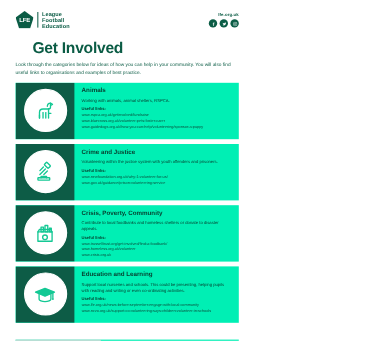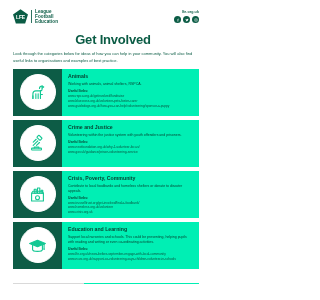--- a/index.html
+++ b/index.html
@@ -35,21 +35,21 @@
   .social-icons{display:flex;gap:2px;}
   .sicon{
     width:7px;height:7px;border-radius:50%;background:#0b5c45;
     display:flex;align-items:center;justify-content:center;
   }
   .sicon svg{width:4px;height:4px;display:block;}
 
   
   .title{
     font-size:13px;font-weight:bold;color:#0b5c45;
-    margin:9px 0 5px 14px;letter-spacing:-.2px;line-height:1;text-align:center;
+    margin:9px 0 5px 14px;letter-spacing:-.2px;line-height:1;
   }
   .intro{font-size:4px;line-height:1.55;color:#0b5c45;margin:0 0 5px 0;max-width:196px;}
 
   
   .cards{display:flex;flex-direction:column;gap:4px;}
   .card{
     display:flex;height:47px;overflow:hidden;background:#00efb4;
   }
   .card-icon{
     flex:0 0 49px;background:#0d5c46;

